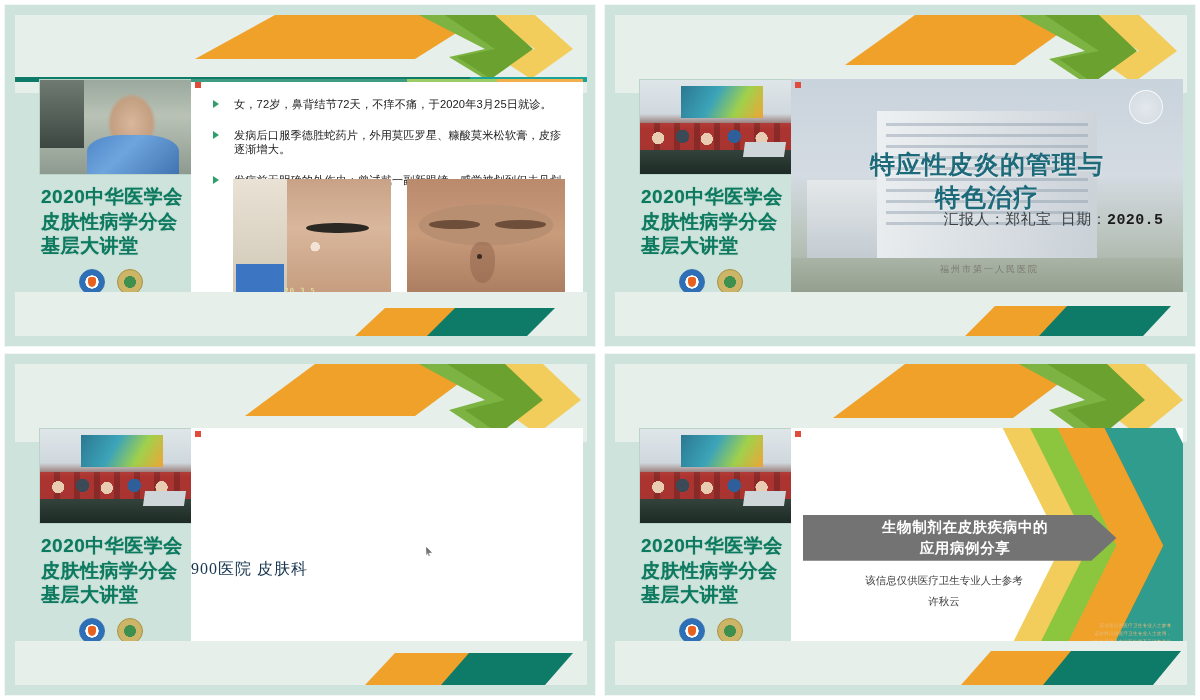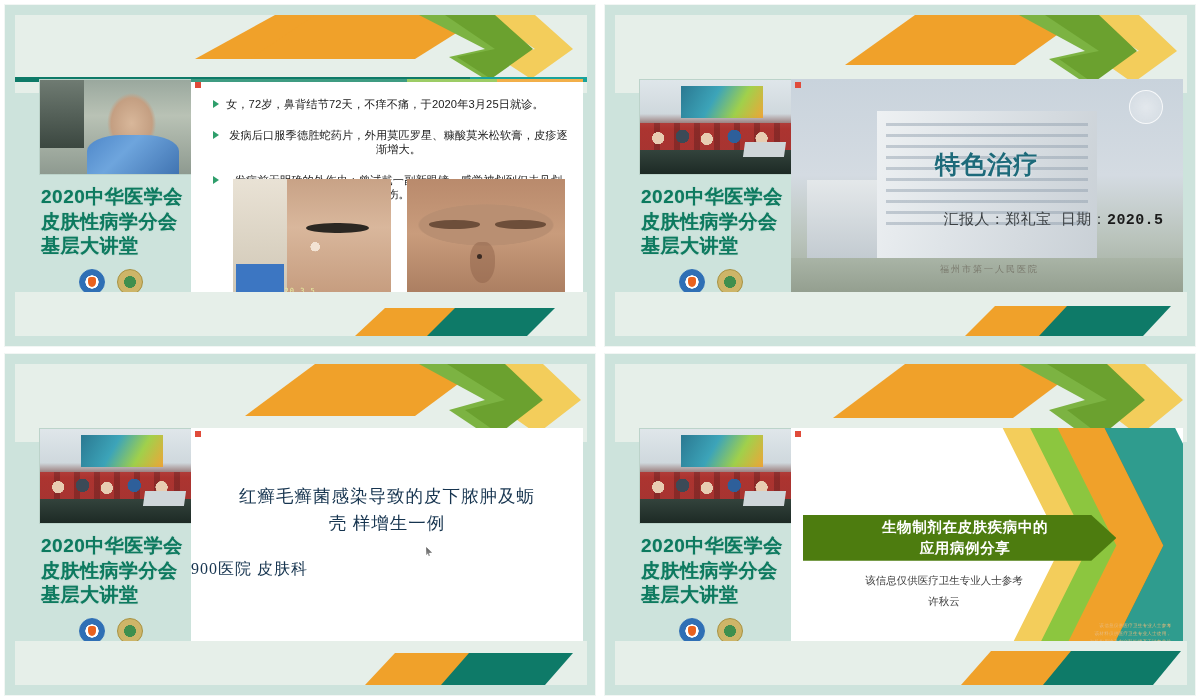--- a/index.html
+++ b/index.html
@@ -136,26 +136,25 @@
   .slide-tinybar {
     position:absolute; left:0; top:0; height:3px; width:100%;
     background:linear-gradient(90deg,#1d8a6c 0 55%, #8bc34a 55% 78%, #f0a12a 78% 100%);
     opacity:.85;
   }
   
   .p1-bullets {
     position:absolute; left:22px; right:12px; top:18px;
   }
   .bullet {
-    display:flex; gap:7px; align-items:flex-start;
+    display:flex; gap:15px; align-items:flex-start;
     margin-bottom:17px;
     font-size:11.2px; color:#1a1a1a; line-height:1.25;
     letter-spacing:.1px;
     font-family:"Liberation Sans", sans-serif;
-    text-align:center;
   }
   .bullet .tri {
     width:0;height:0;margin-top:3px;flex:0 0 auto;
     border-left:6px solid #2e9e6b;
     border-top:4px solid transparent;
     border-bottom:4px solid transparent;
   }
   .clin-row {
     position:absolute; left:42px; right:18px; top:100px; bottom:8px;
     display:flex; gap:16px;
@@ -264,21 +263,21 @@
   .p3-cursor {
     position:absolute; left:60%; top:52%;
     width:6px;height:9px;
     background:linear-gradient(180deg,#555,#999);
     clip-path:polygon(0 0,100% 62%,48% 66%,62% 100%,40% 100%,28% 72%,0 92%);
   }
   
   .p4-deco { position:absolute; inset:0; overflow:hidden; }
   .p4-band {
     position:absolute; left:3%; right:17%; top:38%; height:20%;
-    background:#4d7c0f;
+    background:#737373;
     clip-path:polygon(0 0, 92% 0, 100% 50%, 92% 100%, 0 100%);
     display:flex; align-items:center; justify-content:center;padding-left:11px;
   }
   .p4-band-text {
     color:#ffffff; font-weight:bold; font-size:14.5px;
     line-height:1.42; text-align:center; letter-spacing:.6px;
   }
   .p4-sub {
     position:absolute; left:0; right:22%; top:62%;
     text-align:center; font-size:10.5px; color:#3c3c3c; line-height:2.0;
@@ -412,20 +411,21 @@
       <div class="slide">
         <div class="p2-photo">
           <div class="bldg-low"></div>
           <div class="bldg"></div>
           <div class="ground"></div>
         </div>
         <div class="slide-dot"></div>
         <div class="p2-seal"></div>
         <div class="p2-watermark">福州市第一人民医院</div>
         <div class="p2-title">
+          <div>特应性皮炎的管理与</div>
           <div>特色治疗</div>
         </div>
         <div class="p2-byline">
           <span>汇报人：郑礼宝  日期：</span><b>2020.5</b>
         </div>
       </div>
 
       <svg class="chev-bottom" viewBox="0 0 580 44" preserveAspectRatio="none">
         <rect x="0" y="0" width="580" height="44" fill="#e6efe9"></rect>
         <path d="M380 14 L482 14 L452 44 L350 44 Z" fill="#f0a12a"></path>
@@ -459,24 +459,20 @@
           <div>基层大讲堂</div>
         </div>
         <div class="rail-logos">
           <div class="logo cma"></div>
           <div class="logo derm"></div>
         </div>
       </div>
 
       <div class="slide">
         <div class="slide-dot"></div>
-        <div class="p3-title">
-          <span>红癣毛癣菌感染导致的皮下脓肿及蛎壳</span>
-          <span>样增生一例</span>
-        </div>
         <div class="p3-sub">900医院  皮肤科</div>
         <div class="p3-cursor"></div>
       </div>
 
       <div class="controls">
         <div class="ctl">⟲</div>
         <div class="ctl">⏸</div>
         <div class="ctl">✎</div>
         <div class="ctl">⬚</div>
         <div class="ctl">⌕</div>

